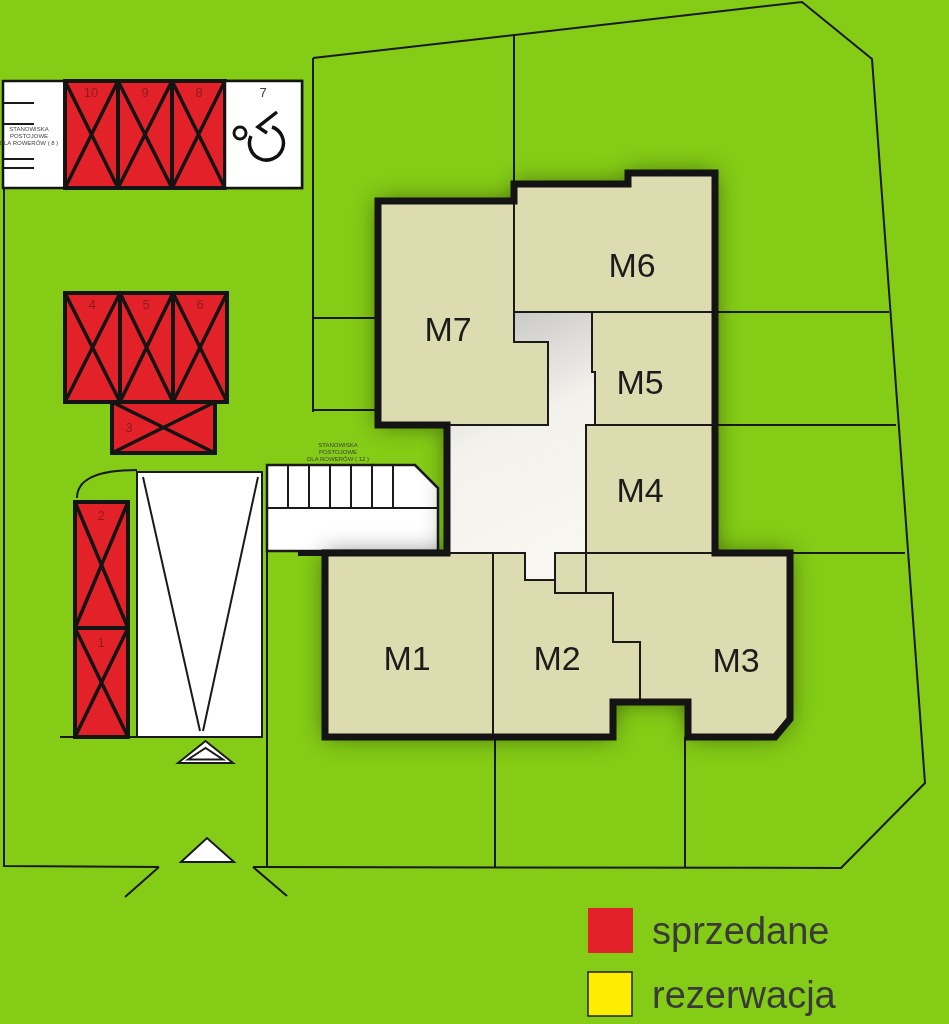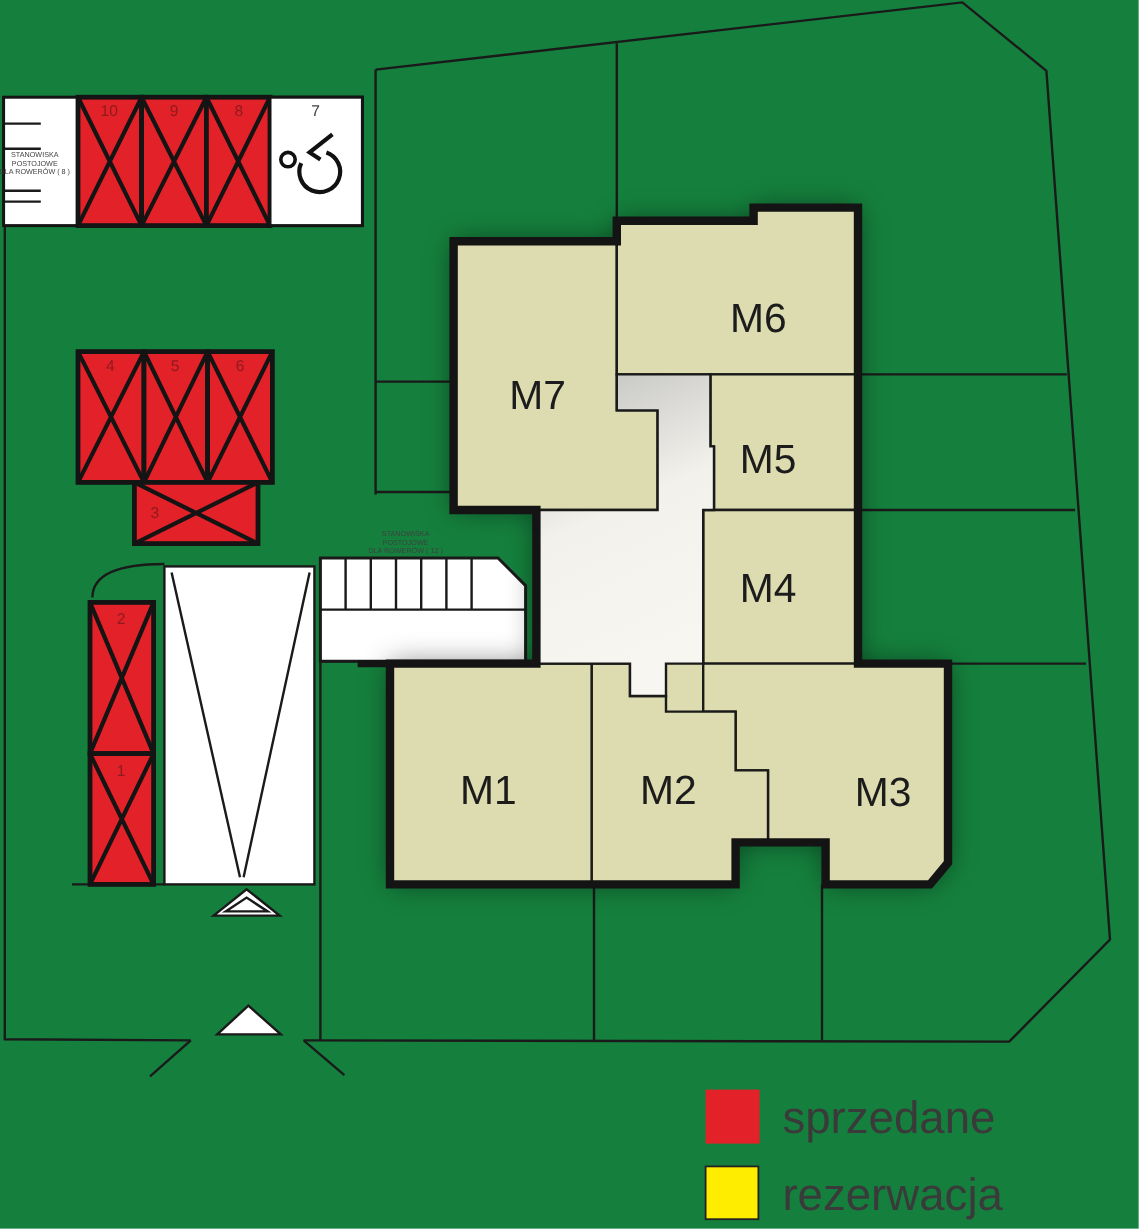--- a/index.html
+++ b/index.html
@@ -1,16 +1,16 @@
 <!DOCTYPE html>
 <html><head>
 <meta charset="utf-8">
 <style>
   html,body{margin:0;padding:0;background:#ffffff;}
-  #stage{position:relative;width:949px;height:1024px;background:#15803d;overflow:hidden;
+  #stage{position:relative;width:949px;height:1024px;background:#84cc16;overflow:hidden;
          font-family:"Liberation Sans",sans-serif;}
   svg{position:absolute;left:0;top:0;}
   text{font-family:"Liberation Sans",sans-serif;}
   .apt-label{font-size:34px;fill:#1c1c1c;}
   .pnum{font-size:13px;fill:#8d1b1e;}
   .pnum-gray{font-size:13px;fill:#3f3f3f;}
   .tinytxt{font-size:6px;fill:#3f3f3f;}
   .legend-label{font-size:38px;fill:#3a3a3a;}
   .thin{stroke:#1a1a1a;stroke-width:2;fill:none;}
   .xline{stroke:#141414;stroke-width:3.5;fill:none;}

